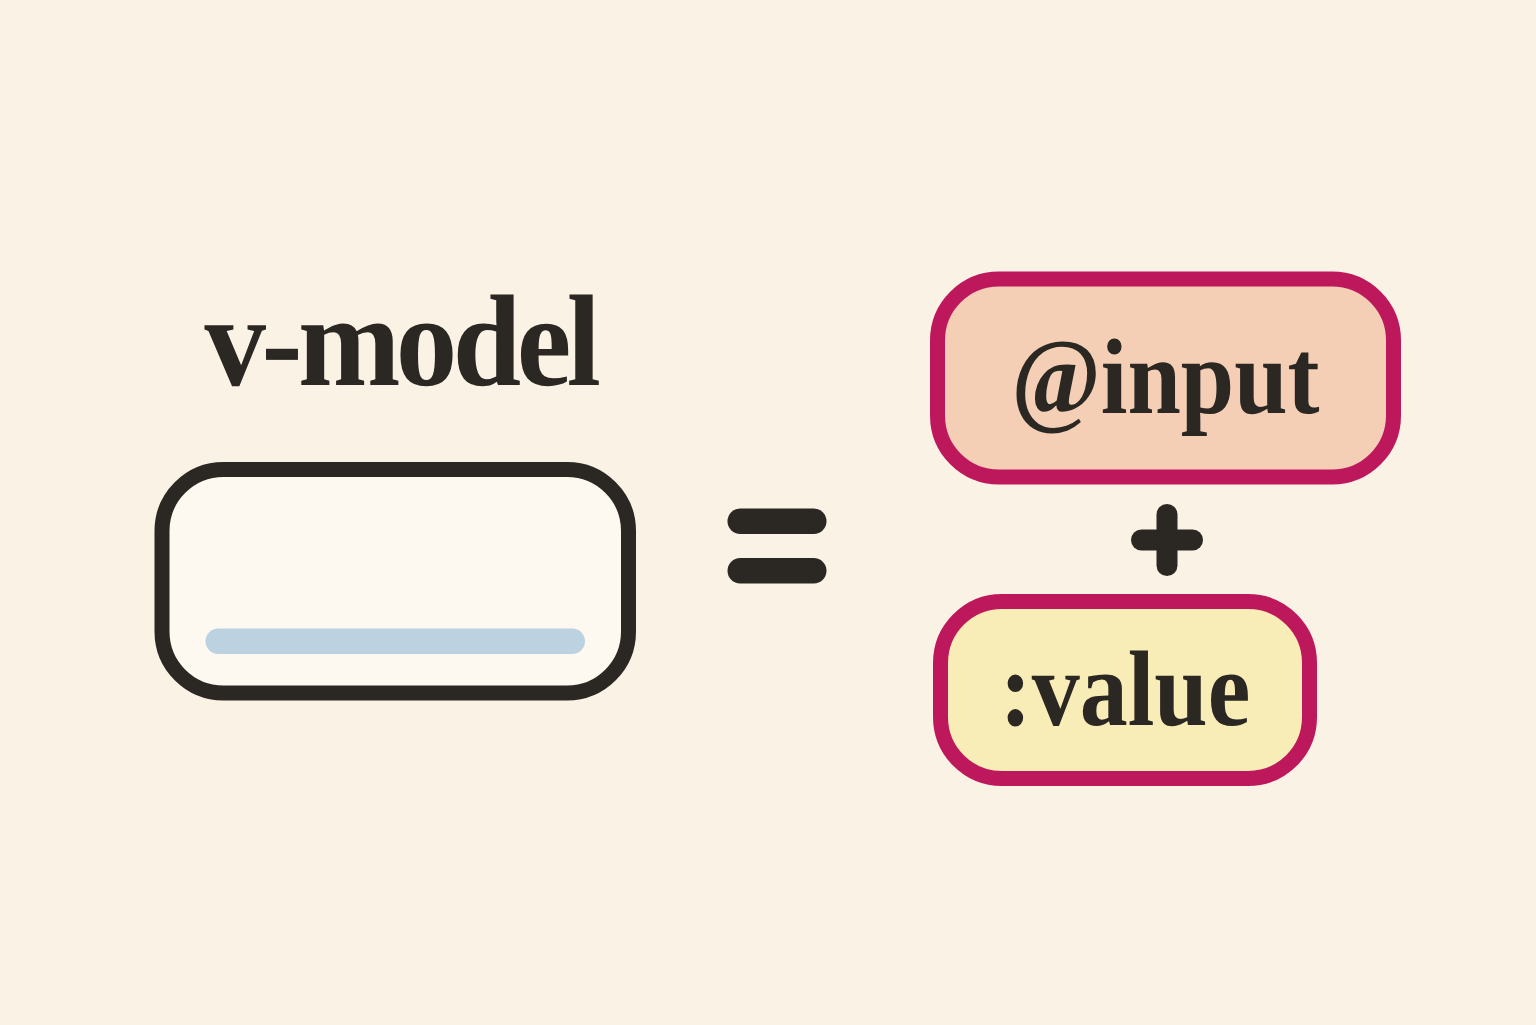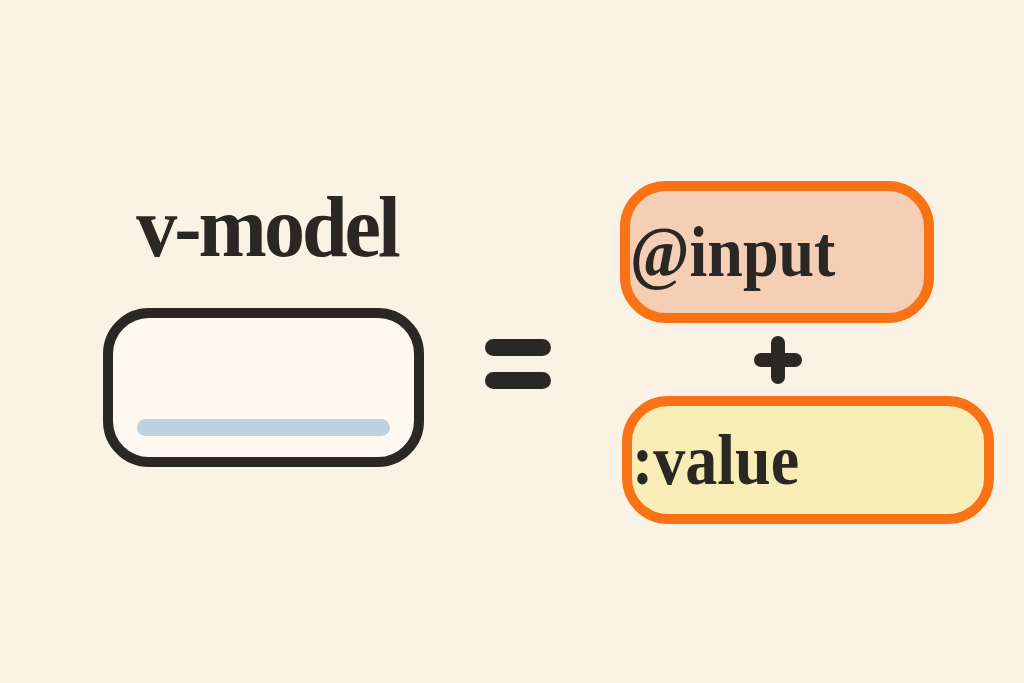--- a/index.html
+++ b/index.html
@@ -69,45 +69,45 @@
     border-radius: 9px;
     background: #2b2722;
   }
   .equals-icon .bar.top { top: 0; }
   .equals-icon .bar.bottom { bottom: 0; }
 
   
   .term-box {
     position: absolute;
     box-sizing: border-box;
-    border: 10px solid #f97316;
+    border: 10px solid #be185d;
     border-radius: 46px;
     display: flex;
     align-items: center;
-    justify-content: flex-start;
+    justify-content: center;
   }
   .term-box .term-label {
     font-size: 64px;
     font-weight: bold;
     letter-spacing: 0px;
     color: #2b2722;
     transform: scaleY(1.12);
     white-space: nowrap;
   }
   .event-box {
     left: 620px;
     top: 181px;
     width: 314px;
     height: 142px;
     background: #f5ceb6;
   }
   .value-box {
     left: 622px;
     top: 396px;
-    width: 372px;
+    width: 256px;
     height: 128px;
     background: #f8edb6;
   }
 
   .plus-icon {
     position: absolute;
     left: 754px;
     top: 336px;
     width: 48px;
     height: 48px;

